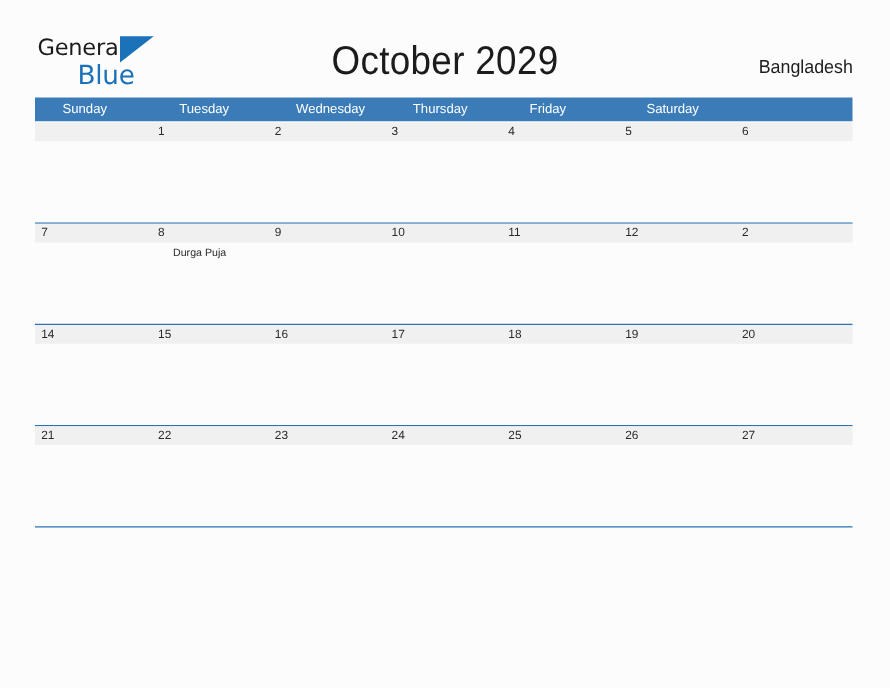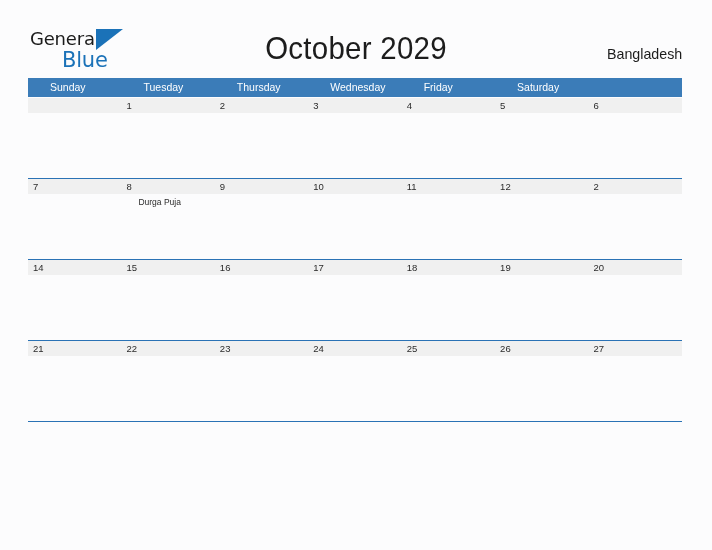--- a/index.html
+++ b/index.html
@@ -196,22 +196,22 @@
 
     <div class="country">Bangladesh</div>
 
   </div>
 
   <div class="calendar">
 
     <div class="dow-row">
       <div class="dow-cell">Sunday</div>
       <div class="dow-cell">Tuesday</div>
+      <div class="dow-cell">Wednesday</div>
       <div class="dow-cell">Thursday</div>
-      <div class="dow-cell">Wednesday</div>
       <div class="dow-cell">Friday</div>
       <div class="dow-cell">Saturday</div>
     </div>
 
     <div class="week first">
 
       <div class="date-band">
         <div class="date-cell"></div>
         <div class="date-cell">1</div>
         <div class="date-cell">2</div>

